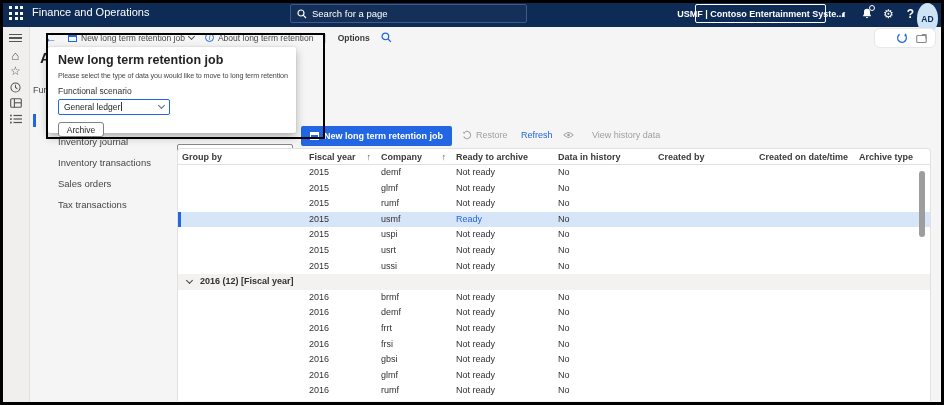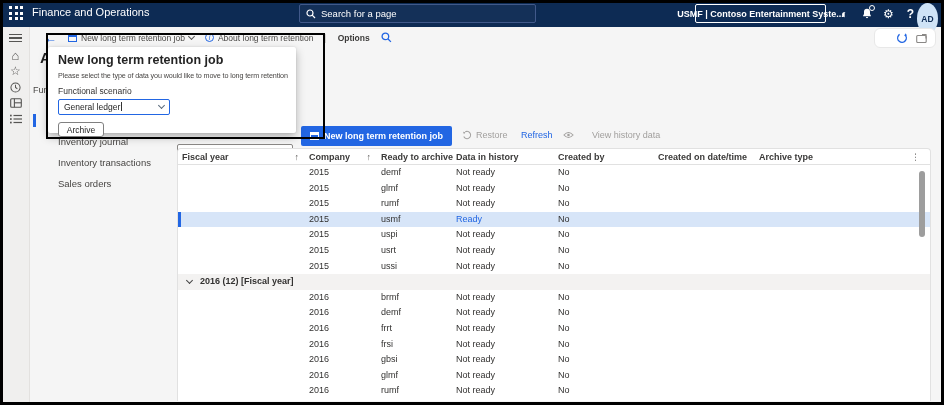--- a/index.html
+++ b/index.html
@@ -5,21 +5,21 @@
   html,body{margin:0;padding:0;background:#fff;}
   *{box-sizing:border-box;font-family:"Liberation Sans",sans-serif;}
   .screen{position:relative;width:944px;height:405px;background:#f5f5f5;overflow:hidden;}
   .frame{position:absolute;inset:0;border:3px solid #000;z-index:60;pointer-events:none;}
 
   
   .appbar{position:absolute;left:0;top:0;width:944px;height:27px;background:#0d2b54;z-index:5;display:flex;align-items:center;}
   .waffle{position:absolute;left:9px;top:6px;width:15px;height:15px;display:grid;grid-template-columns:repeat(3,1fr);gap:2px;}
   .waffle i{width:3px;height:3px;background:#fff;display:block;}
   .appname{position:absolute;left:32px;top:6px;color:#fff;font-size:11px;font-weight:normal;white-space:nowrap;}
-  .searchbox{position:absolute;left:290px;top:4px;width:237px;height:19px;background:#143058;border:1px solid #41598a;border-radius:2px;color:#fff;font-size:9.5px;display:flex;align-items:center;padding:0 6px;gap:5px;margin-left:9px;}
+  .searchbox{position:absolute;left:290px;top:4px;width:237px;height:19px;background:#143058;border:1px solid #41598a;border-radius:2px;color:#fff;font-size:9.5px;display:flex;align-items:center;padding:0 6px;gap:5px;}
   .envbox{position:absolute;left:695px;top:4px;width:131px;height:19px;border:1px solid #fff;border-radius:2px;color:#fff;font-size:9px;font-weight:bold;display:flex;align-items:center;justify-content:center;white-space:nowrap;}
   .topicon{position:absolute;top:5px;width:17px;height:17px;color:#fff;font-size:12px;display:flex;align-items:center;justify-content:center;}
   .avatar{position:absolute;left:917px;top:3px;width:21px;height:31px;border-radius:50%;background:#cfe3f6;color:#0d2b54;font-size:8.5px;font-weight:bold;display:flex;align-items:center;justify-content:center;}
   .badge{position:absolute;right:0;top:0;width:6px;height:6px;border-radius:50%;background:#0d2b54;border:1px solid #fff;}
 
   
   .actionpane{position:absolute;left:30px;top:27px;width:914px;height:21px;display:flex;align-items:center;gap:11px;padding-left:15px;font-size:8.5px;color:#484644;z-index:6;}
   .ap-item{display:flex;align-items:center;gap:4px;white-space:nowrap;}
   .backarrow{color:#2266e3;font-size:12px;}
   .winicon{width:9px;height:8px;border:1px solid #2266e3;border-top:3px solid #2266e3;display:inline-block;}
@@ -183,20 +183,21 @@
     </div>
   </div>
 
   <div class="pagetitle">Archive data to long term retention</div>
   <div class="listheader">Functional scenario</div>
   <div class="scnlist">
       <div class="scn on">General ledger</div>
       <div class="scn">Inventory journal</div>
       <div class="scn">Inventory transactions</div>
       <div class="scn">Sales orders</div>
+      <div class="scn">Tax transactions</div>
     </div>
 
   <div class="combo">
     <span>Fiscal</span>
     <span class="chev"></span>
   </div>
   <div class="bluebtn">
     <span class="winicon"></span>
     <span>New long term retention job</span>
   </div>
@@ -213,20 +214,21 @@
   <div class="linkbtn disabled" style="left:563px;gap:18px;">
     <svg width="11" height="8" viewBox="0 0 12 8">
         <path d="M1 4 Q6 -1.5 11 4 Q6 9.5 1 4z" fill="none" stroke="#a19f9d" stroke-width="1.1"></path>
         <circle cx="6" cy="4" r="1.4" fill="#a19f9d"></circle>
       </svg>
     <span>View history data</span>
   </div>
 
   <div class="card">
     <div class="ghead">
+      <div class="hc">Group by</div>
       <div class="hc sortable">
           <span>Fiscal year</span>
           <span class="sortar">↑</span>
         </div>
       <div class="hc sortable">
           <span>Company</span>
           <span class="sortar">↑</span>
         </div>
       <div class="hc">Ready to archive</div>
       <div class="hc">Data in history</div>

